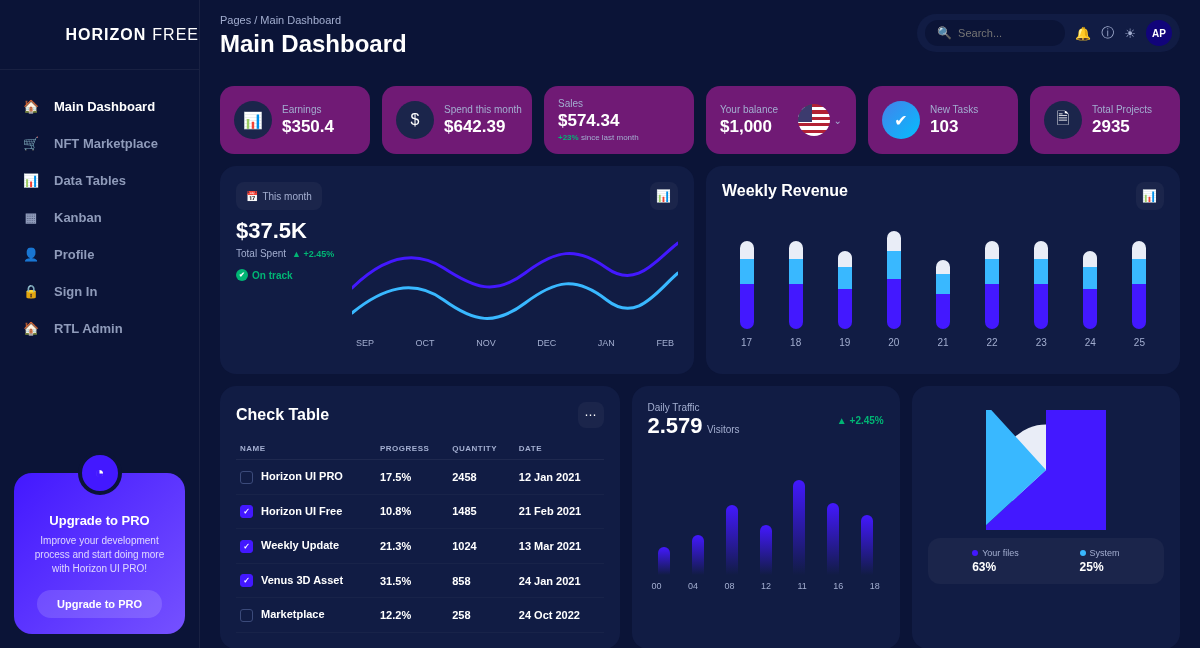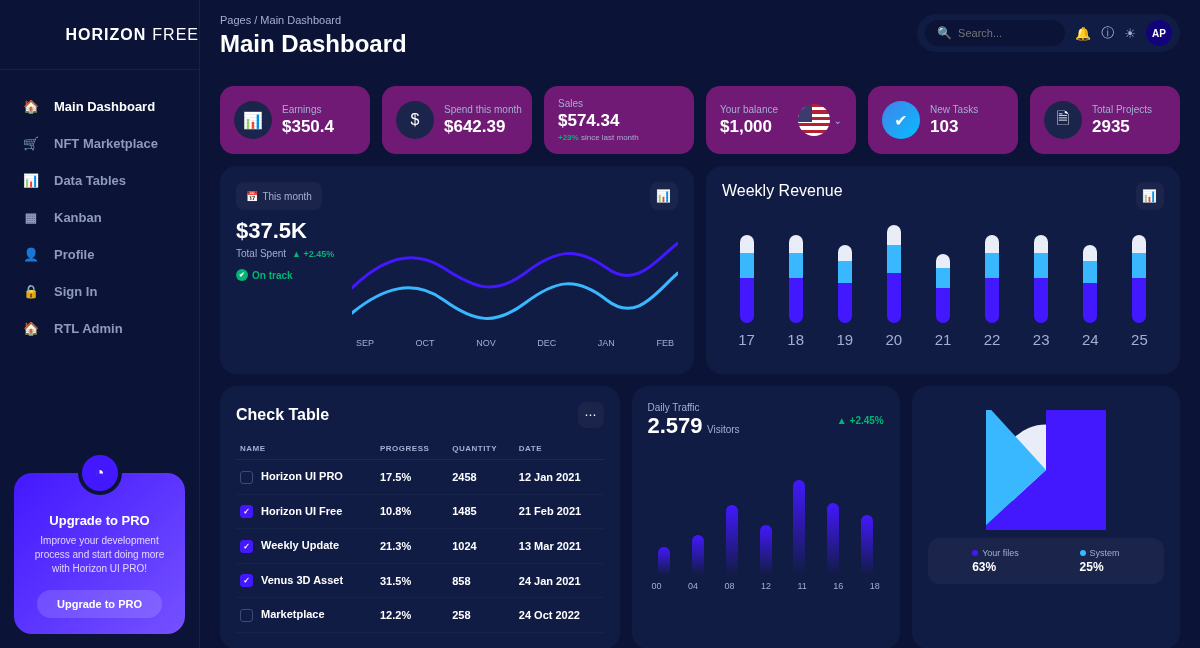--- a/index.html
+++ b/index.html
@@ -49,26 +49,26 @@
 .c1body{display:flex;gap:12px}
 .c1left{width:104px}
 .bignum{font-size:22px;font-weight:700}
 .spent{font-size:10px;color:#a3aed0;display:flex;align-items:center;gap:6px;margin:4px 0 10px}
 .spent .g{color:#01b574;font-weight:700;font-size:9px}
 .ontrack{font-size:10px;color:#01b574;font-weight:600;display:flex;align-items:center;gap:4px}
 .ontrack::before{content:"✔";display:inline-flex;width:12px;height:12px;border-radius:50%;background:#01b574;color:#fff;font-size:7px;align-items:center;justify-content:center}
 .linechart{flex:1;position:relative;height:140px}
 .linechart svg{width:100%;height:120px}
 .xax{display:flex;justify-content:space-between;font-size:9px;color:#a3aed0;padding:0 4px}
-.c2t{font-size:16px;font-weight:400;margin-bottom:8px}
+.c2t{font-size:16px;font-weight:700;margin-bottom:8px}
 .barrow{display:flex;justify-content:space-around;align-items:flex-end;height:130px}
 .barw{display:flex;flex-direction:column;align-items:center}
 .bar{width:14px;border-radius:8px;overflow:hidden;display:flex;flex-direction:column}
 .seg{width:100%}
-.barlbl{font-size:15px;color:#a3aed0;margin-top:8px}
+.barlbl{font-size:10px;color:#a3aed0;margin-top:8px}
 .row2{display:flex;gap:12px}
 .table{flex:1.4}
 .traffic{flex:.9}
 .pie{flex:.9}
 .ct{font-size:16px;font-weight:700}
 .th{display:flex;justify-content:space-between;align-items:center;margin-bottom:10px}
 .dots{width:26px;height:26px;border-radius:8px;background:#1b254b;display:flex;align-items:center;justify-content:center;font-size:12px;cursor:pointer}
 table{width:100%;border-collapse:collapse;font-size:11px}
 th{text-align:left;color:#a3aed0;font-size:8px;font-weight:600;letter-spacing:.5px;padding:6px 4px;border-bottom:1px solid rgba(255,255,255,.06)}
 td{padding:10px 4px;font-weight:600;border-bottom:1px solid rgba(255,255,255,.03)}

